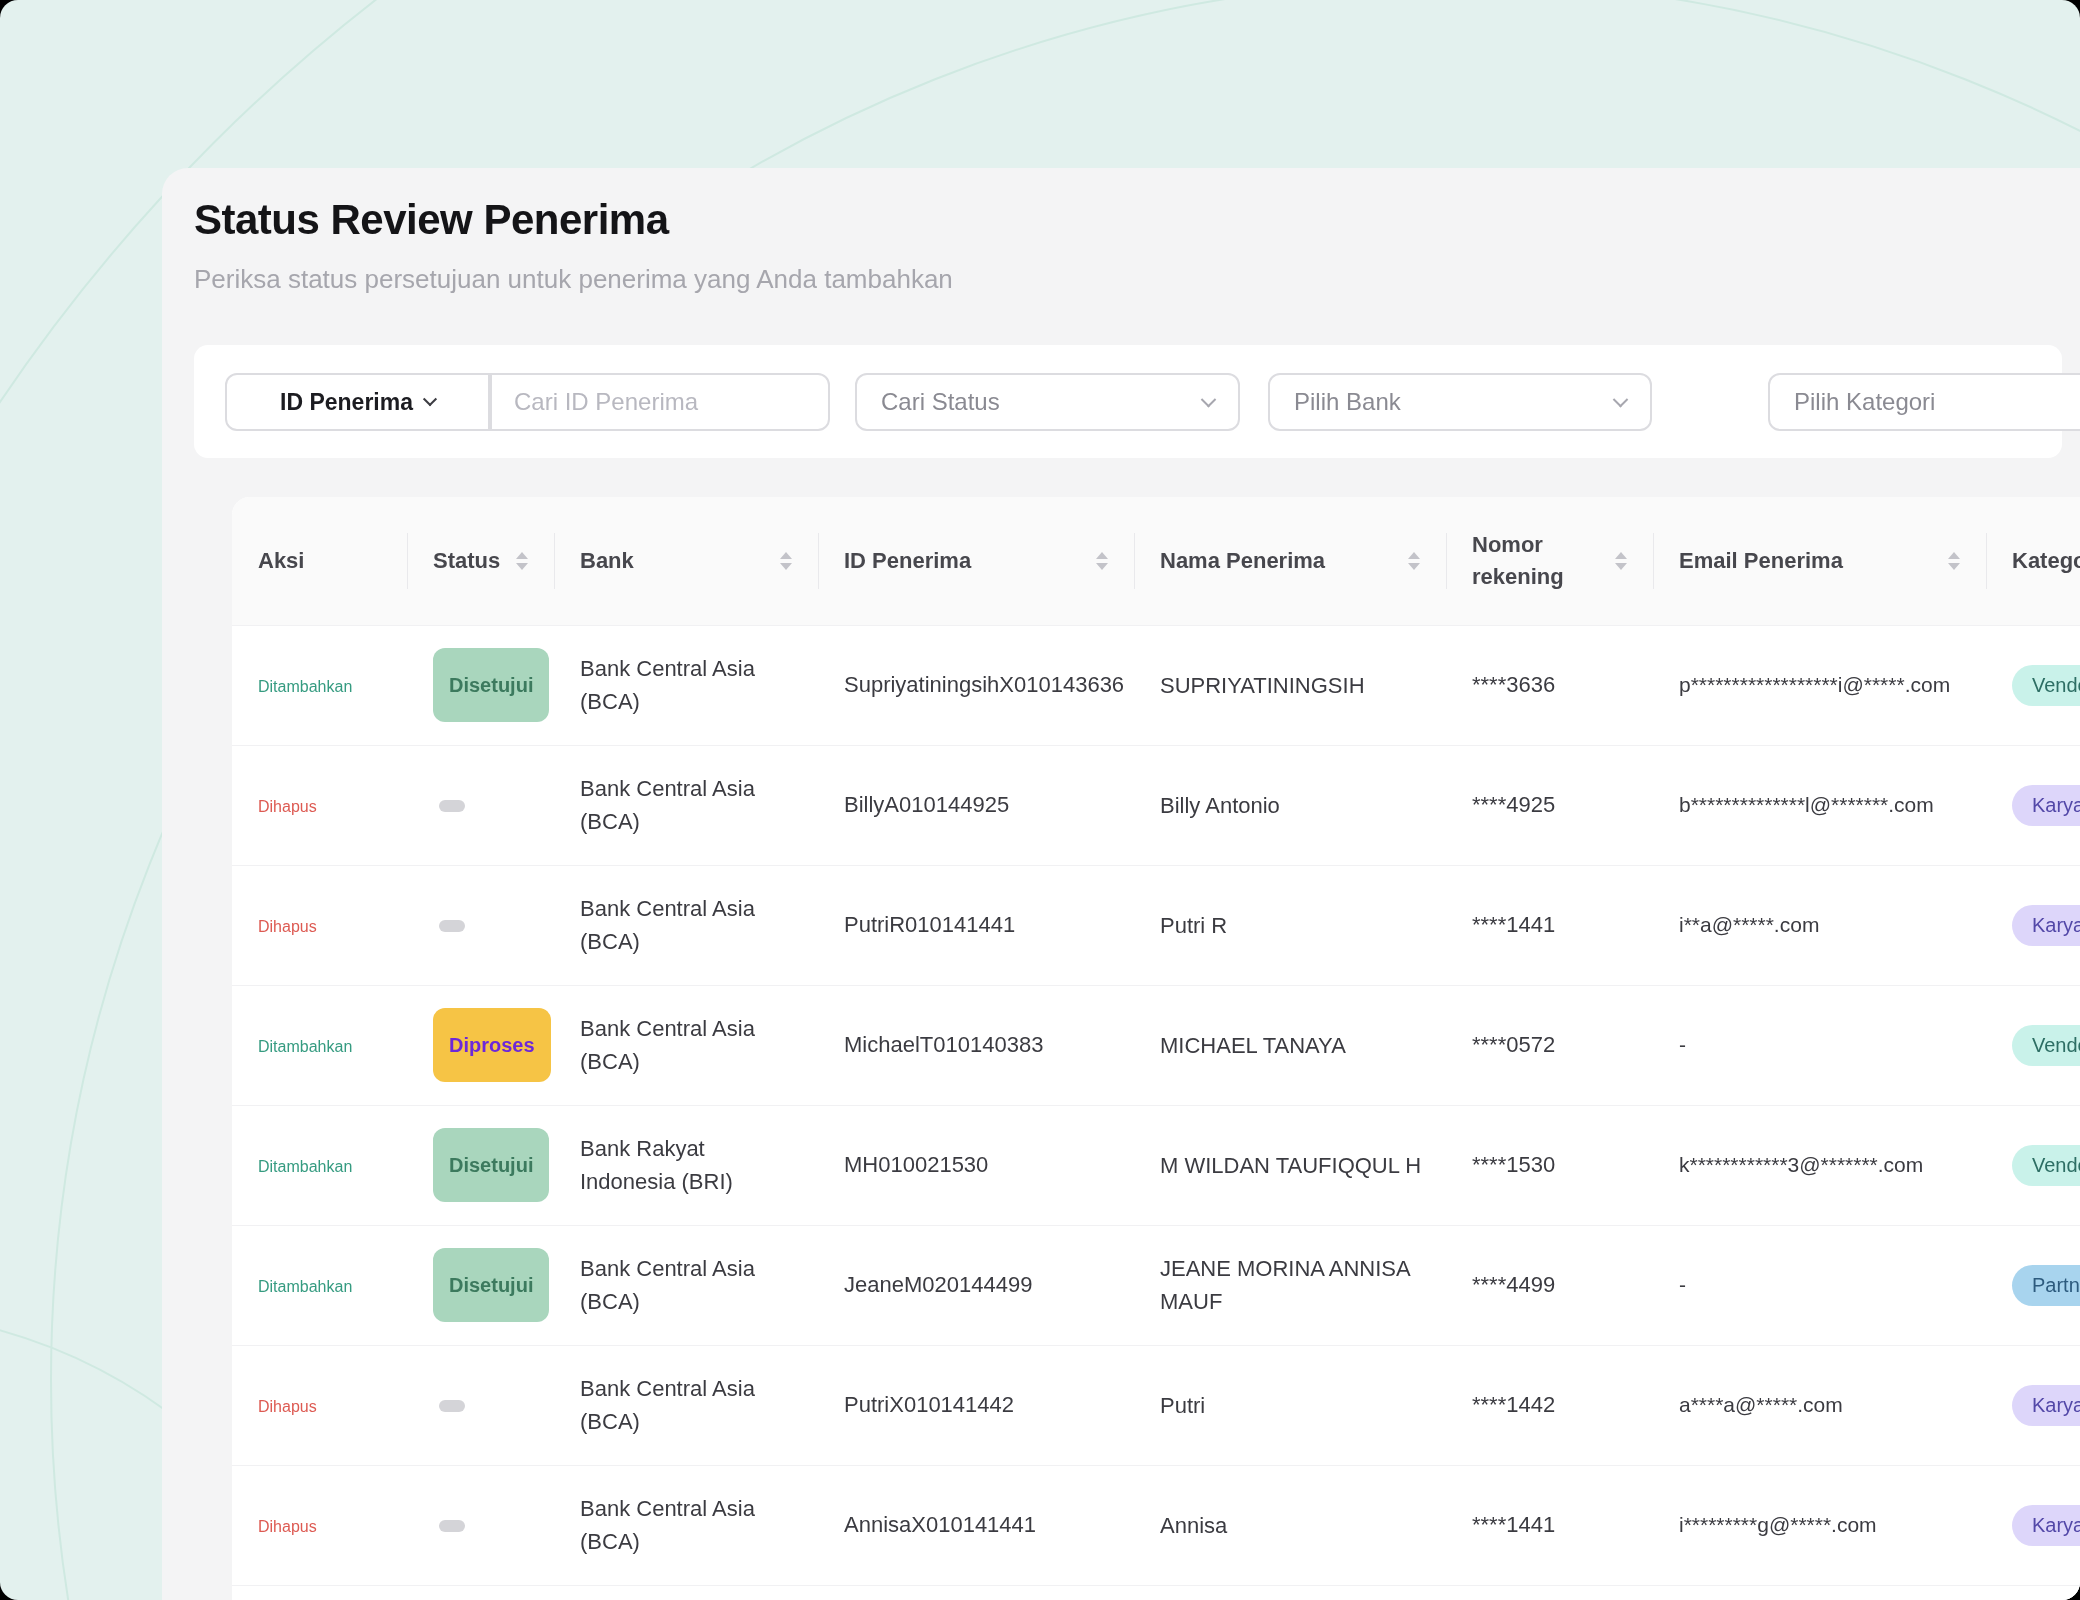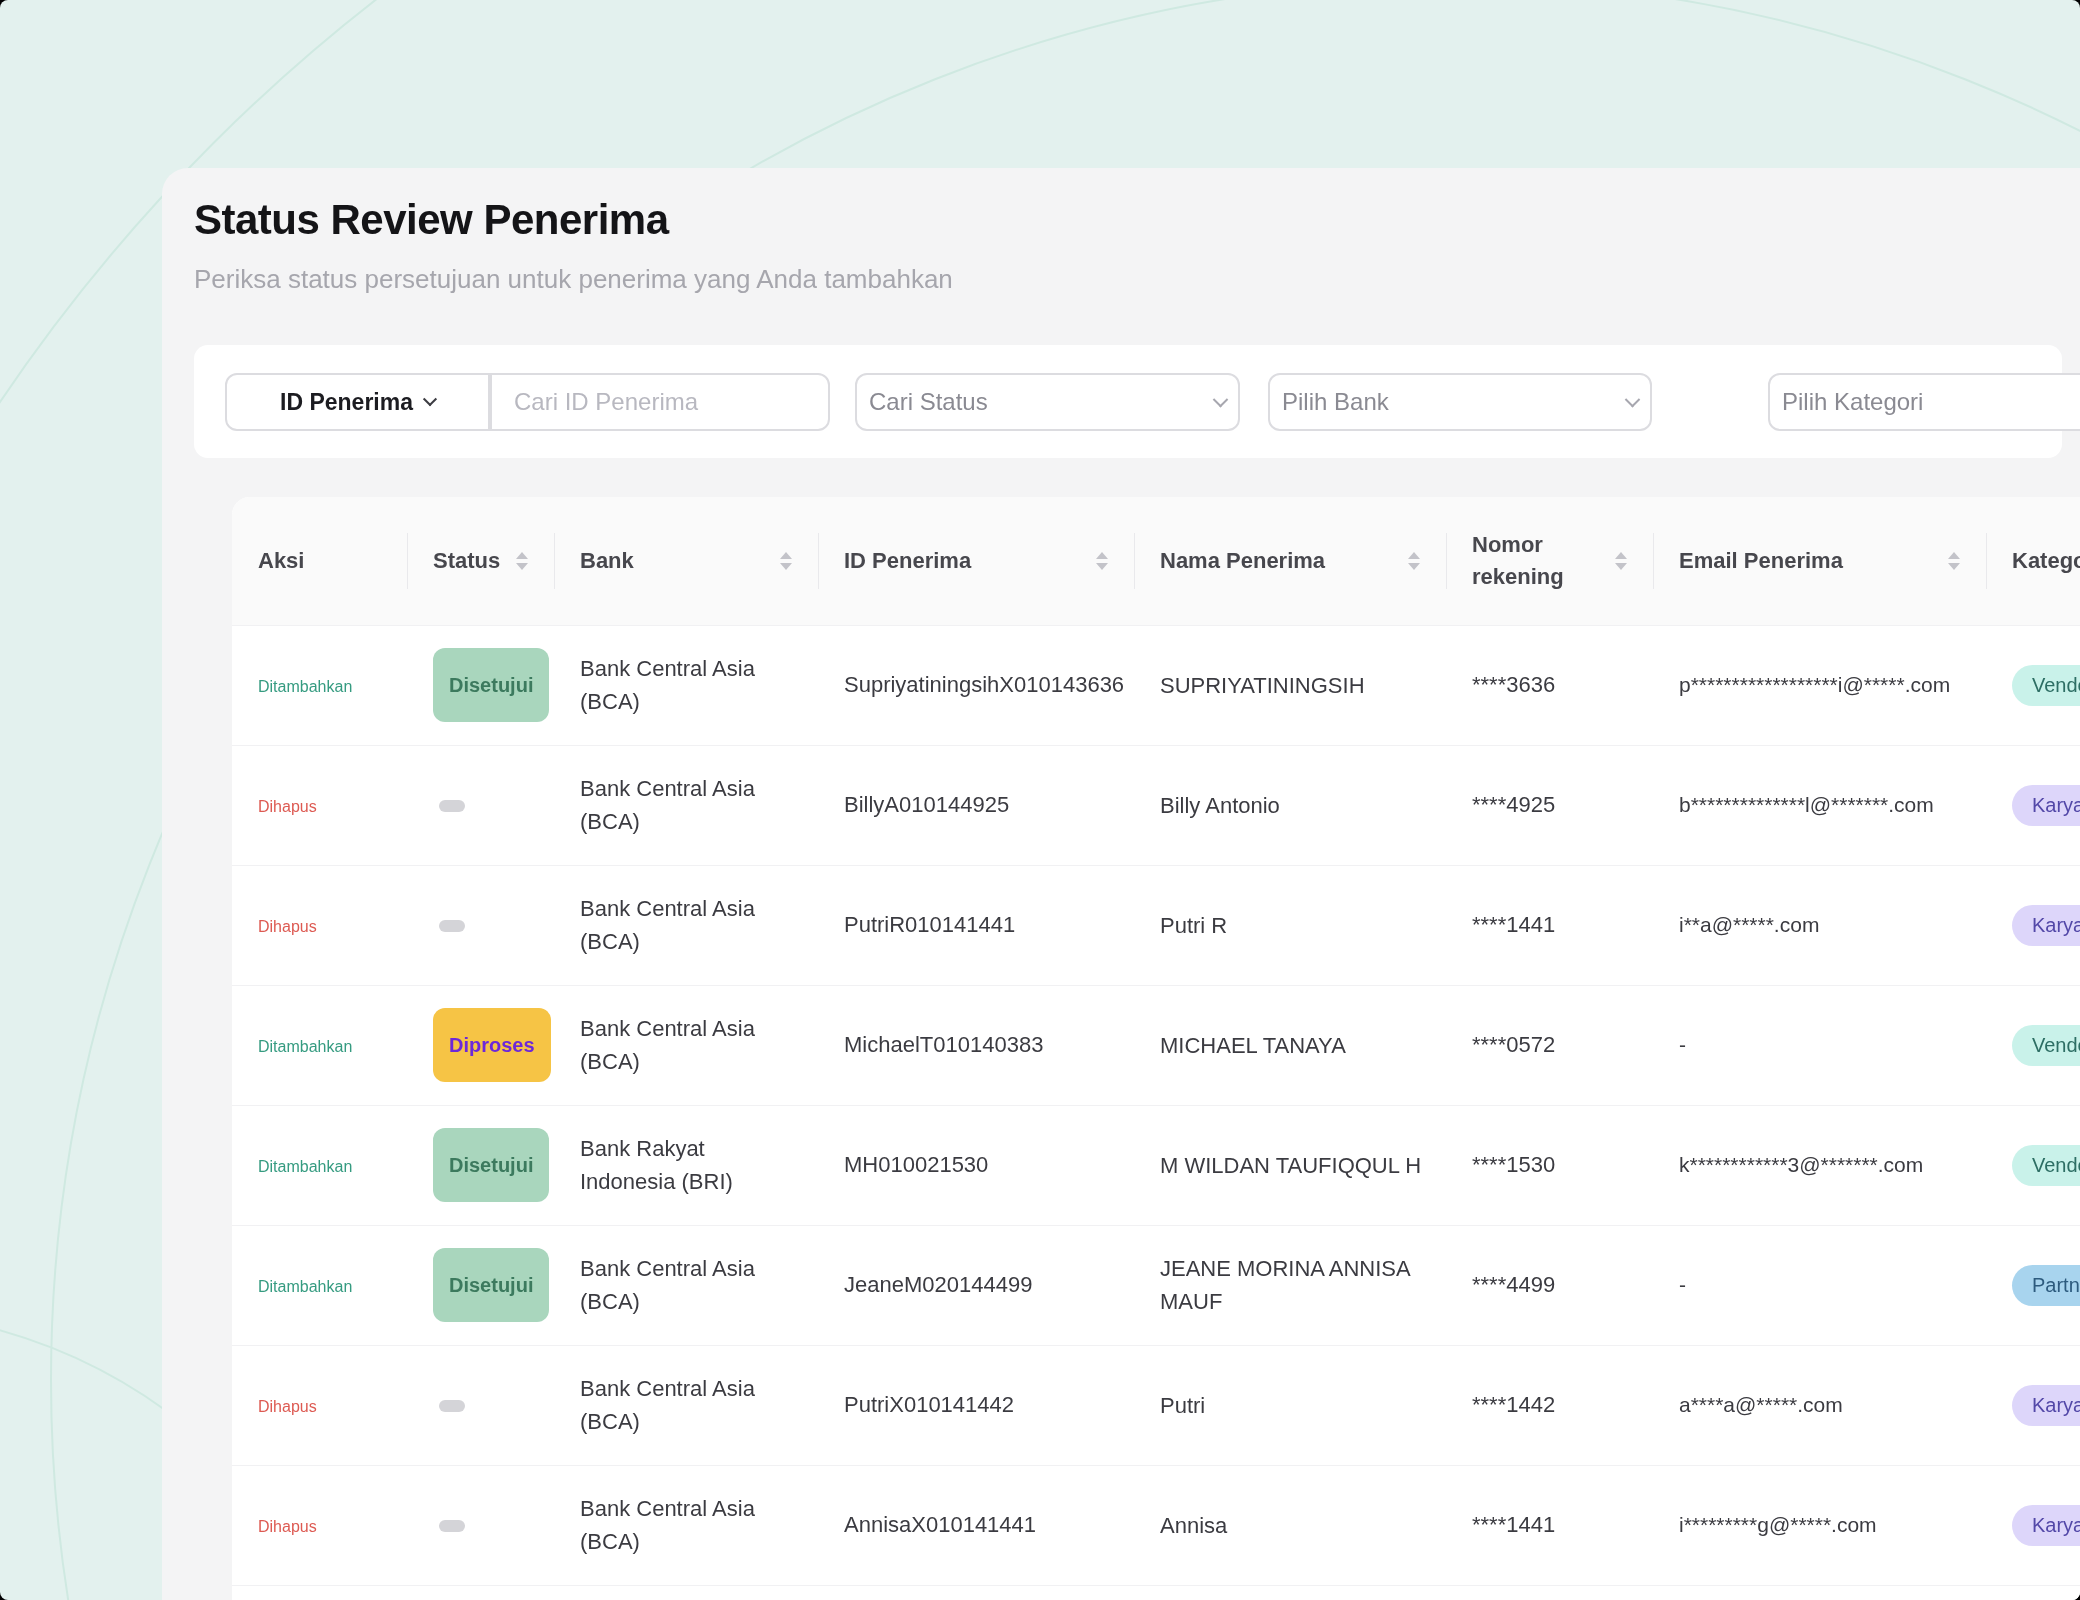--- a/index.html
+++ b/index.html
@@ -1,19 +1,19 @@
 <!DOCTYPE html>
 <html><head>
 <meta charset="utf-8">
 <style>
   html,body{margin:0;padding:0;background:#000;}
   body{width:2080px;height:1600px;font-family:"Liberation Sans",sans-serif;position:relative;overflow:hidden;}
   *,*::before,*::after{box-sizing:border-box;}
 
-  .screen{position:absolute;inset:0;background:#e3f1ee;border-radius:8px;overflow:hidden;}
+  .screen{position:absolute;inset:0;background:#e3f1ee;border-radius:18px;overflow:hidden;}
 
   
   .arc{position:absolute;border:2px solid #cfe9e1;border-radius:50%;}
   .arc-1{left:50px;top:-20px;width:2800px;height:2800px;}
   .arc-2{left:-300px;top:-370px;width:3500px;height:3500px;}
   .arc-3{left:-660px;top:1310px;width:1040px;height:1040px;}
 
   
   .panel{position:absolute;left:162px;top:168px;right:0;bottom:0;background:#f4f4f5;border-top-left-radius:26px;}
 
@@ -21,21 +21,21 @@
   .page-subtitle{position:absolute;left:32px;top:96px;font-size:26px;color:#a6a6ad;}
 
   
   .filter-card{position:absolute;left:32px;top:177px;width:1868px;height:113px;background:#fff;border-radius:14px;}
   .seg{position:absolute;left:31px;top:28px;height:58px;display:flex;}
   .seg-btn{width:265px;height:58px;border:2px solid #dcdce0;border-radius:12px 0 0 12px;display:flex;align-items:center;justify-content:center;gap:12px;background:#fff;cursor:pointer;}
   .seg-btn-label{font-size:23px;font-weight:700;color:#1c1c21;}
   .chev{display:inline-block;width:10px;height:10px;border-right:2px solid #3c3c42;border-bottom:2px solid #3c3c42;transform:rotate(45deg) translate(-2px,-2px);}
   .seg-input{width:340px;height:58px;border:2px solid #dcdce0;border-radius:0 12px 12px 0;padding:0 22px;font-size:24px;color:#2b2b30;outline:none;}
   .seg-input::placeholder{color:#b8b8c0;}
-  .select{position:absolute;top:28px;height:58px;border:2px solid #dcdce0;border-radius:12px;background:#fff;display:flex;align-items:center;justify-content:space-between;padding:0 12px;font-size:24px;color:#8a8a92;cursor:pointer;}
+  .select{position:absolute;top:28px;height:58px;border:2px solid #dcdce0;border-radius:12px;background:#fff;display:flex;align-items:center;justify-content:space-between;padding:0 24px;font-size:24px;color:#8a8a92;cursor:pointer;}
   .select .chev{border-color:#a7a7af;width:11px;height:11px;}
   .select-status{left:661px;width:385px;}
   .select-bank{left:1074px;width:384px;}
   .select-category{left:1574px;width:374px;}
 
   
   .table-card{position:absolute;left:70px;top:329px;width:2074px;height:1260px;background:#fff;border-radius:18px;}
   table{width:2074px;table-layout:fixed;border-collapse:collapse;}
   thead tr{height:128px;background:#fafafa;}
   thead th{vertical-align:middle;text-align:left;padding:0 0 0 26px;position:relative;}

